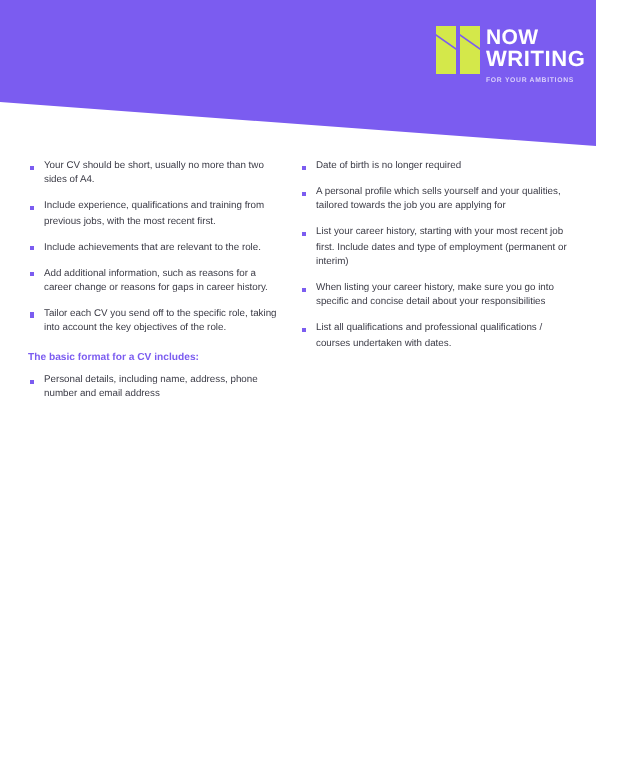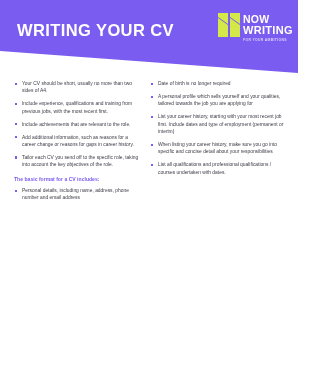--- a/index.html
+++ b/index.html
@@ -147,21 +147,20 @@
   ul.bullets.sub li {
     margin-bottom: 4px;
   }
 </style>
 </head>
 <body>
 
 <div class="header">
   <div class="header-bg"></div>
 
-  <div class="header-title">WRITING YOUR CV</div>
 
   <div class="logo">
     <span class="logo-mark">
       <svg viewBox="0 0 22 24" width="22" height="24" xmlns="http://www.w3.org/2000/svg">
         <polygon points="0,0 10,0 10,11 0,4" fill="#d4e84a"></polygon>
         <polygon points="0,5 10,12 10,24 0,24" fill="#d4e84a"></polygon>
         <polygon points="12,0 22,0 22,11 12,4" fill="#d4e84a"></polygon>
         <polygon points="12,5 22,12 22,24 12,24" fill="#d4e84a"></polygon>
         <polygon points="10,0 12,0 12,24 10,24" fill="#7b5cf0"></polygon>
       </svg>

